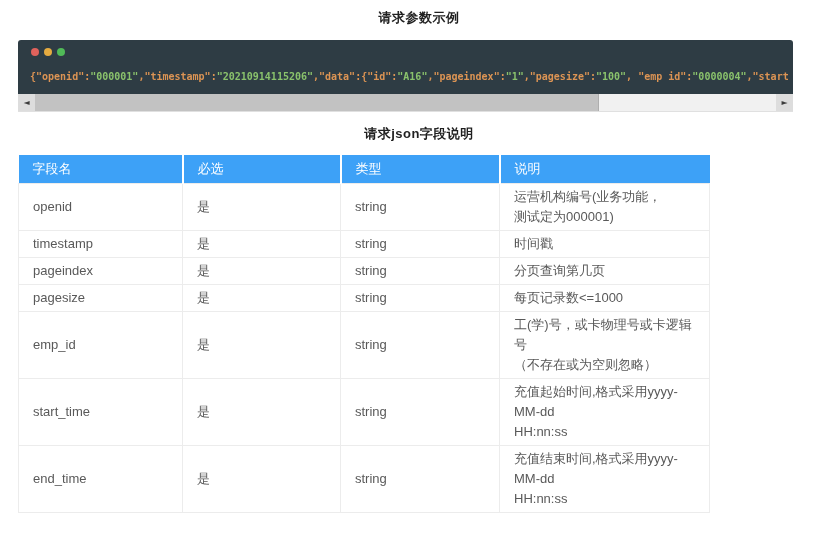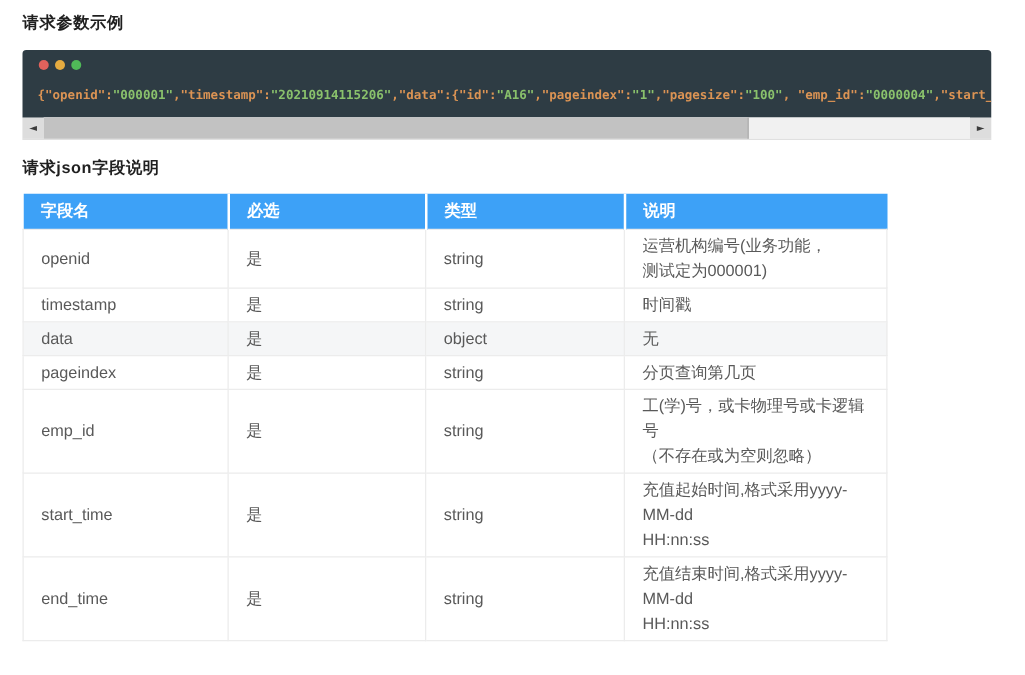--- a/index.html
+++ b/index.html
@@ -7,20 +7,21 @@
     width:820px; height:540px; overflow:hidden;
     font-family:"Liberation Sans","DejaVu Sans",sans-serif;
     -webkit-font-smoothing:antialiased;
   }
   .page { padding:0 0 0 18px; }
 
   .section-heading {
     margin:0; padding-top:9px;
     font-size:13px; font-weight:bold; color:#1f1f1f;
     letter-spacing:0.5px;
+    text-align:center;
   }
 
   
   .code-window {
     margin-top:13px; width:775px; height:54px;
     background:#2e3c44; border-radius:3px 3px 0 0;
     position:relative; overflow:hidden;
   }
   .window-dots { position:absolute; top:8px; left:13px; display:flex; gap:5px; }
   .dot { width:8px; height:8px; border-radius:50%; }
@@ -45,21 +46,21 @@
   }
   .sb-track { flex:1; position:relative; background:#f1f1f1; }
   .sb-thumb { position:absolute; left:0; top:0; bottom:0; background:#c2c2c2; border-right:1px solid #aeaeae; }
 
   
   .fields-table {
     margin-top:12px; border-collapse:collapse; table-layout:fixed;
     width:691px; font-size:13px; color:#595959;
   }
   .fields-table thead th {
-    background:#3da1f7; color:#ffffff; font-weight:bold; text-align:left;
+    background:#3da1f7; color:#ffffff; font-weight:normal; text-align:left;
     height:28px; padding:0 6px 0 14px; font-size:13px;
     border-left:2px solid #ffffff;
   }
   .fields-table thead th:first-child { border-left:none; }
   .fields-table tbody td {
     border:1px solid #ececec;
     padding:3px 10px 3px 14px; line-height:20px;
     vertical-align:middle; background:#ffffff;
     white-space:pre-line;
   }
@@ -118,31 +119,31 @@
           <td>string</td>
           <td>运营机构编号(业务功能，
 测试定为000001)</td>
         </tr>
         <tr>
           <td>timestamp</td>
           <td>是</td>
           <td>string</td>
           <td>时间戳</td>
         </tr>
-        <tr class="shaded">
-          <td>data</td>
-          <td>是</td>
-          <td>object</td>
-          <td>无</td>
-        </tr>
         <tr>
           <td>pageindex</td>
           <td>是</td>
           <td>string</td>
           <td>分页查询第几页</td>
+        </tr>
+        <tr>
+          <td>pagesize</td>
+          <td>是</td>
+          <td>string</td>
+          <td>每页记录数&lt;=1000</td>
         </tr>
         <tr>
           <td>emp_id</td>
           <td>是</td>
           <td>string</td>
           <td>工(学)号，或卡物理号或卡逻辑号
 （不存在或为空则忽略）</td>
         </tr>
         <tr>
           <td>start_time</td>

